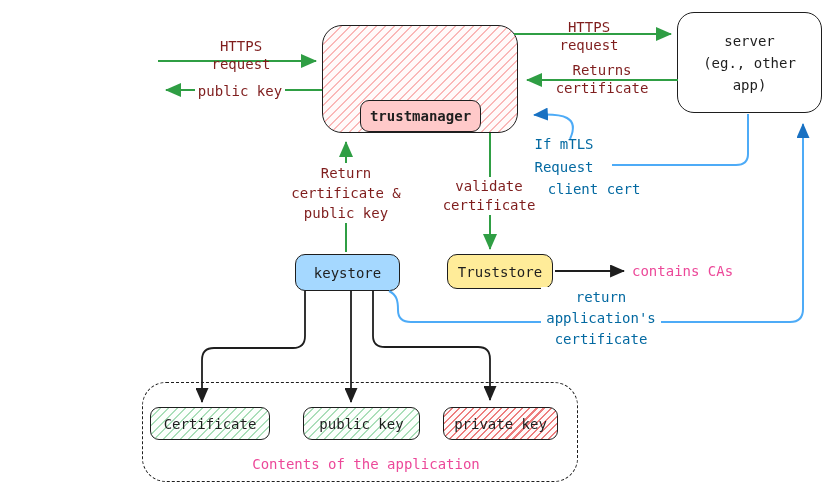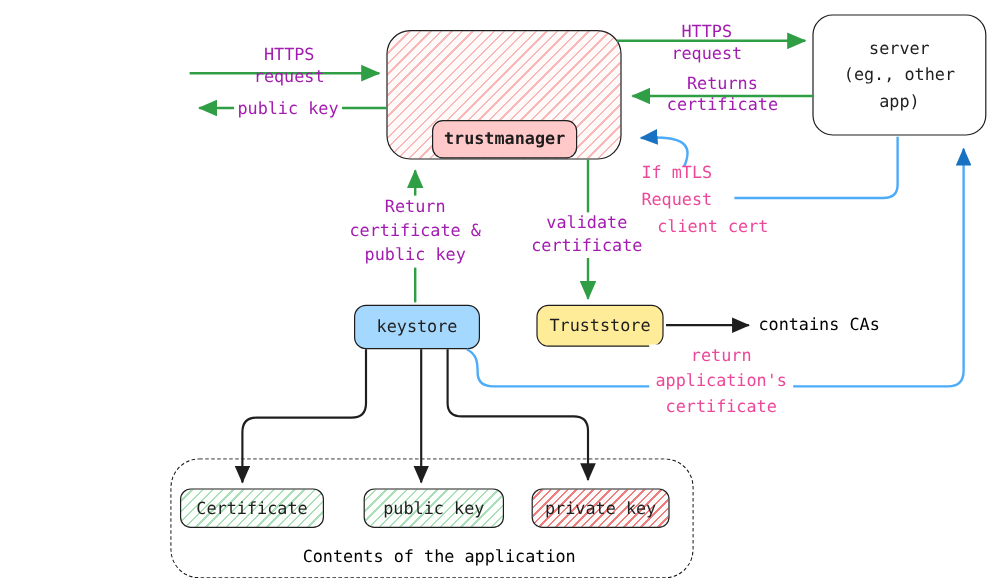--- a/index.html
+++ b/index.html
@@ -8,23 +8,23 @@
     font-family:"DejaVu Sans Mono","Liberation Mono",monospace;color:#1e1e1e;font-size:14px;
   }
   .wires{position:absolute;left:0;top:0;z-index:2;pointer-events:none;}
   .node{
     position:absolute;box-sizing:border-box;border:1.7px solid #1e1e1e;
     display:flex;align-items:center;justify-content:center;text-align:center;
     white-space:pre-line;z-index:1;background:#fff;
   }
   .label{position:absolute;white-space:pre-line;text-align:center;z-index:3;line-height:18px;}
   .label.bg{background:#ffffff;}
-  .green{color:#a21caf;}
-  .blue{color:#ec4899;}
-  .black{color:#000000;}
+  .green{color:#7f1d1d;}
+  .blue{color:#0369a1;}
+  .black{color:#ec4899;}
 
   .hatch-pink{background-color:#fffafa;
     background-image:repeating-linear-gradient(135deg, rgba(247,143,143,.62) 0px, rgba(247,143,143,.62) 1.4px, transparent 1.4px, transparent 6.2px);}
   .hatch-green{background-color:#fcfffc;
     background-image:repeating-linear-gradient(135deg, rgba(116,201,140,.6) 0px, rgba(116,201,140,.6) 1.4px, transparent 1.4px, transparent 6px);}
   .hatch-red{background-color:#fffafa;
     background-image:repeating-linear-gradient(135deg, rgba(231,84,84,.75) 0px, rgba(231,84,84,.75) 1.5px, transparent 1.5px, transparent 5px);}
 
   .n-client{left:12px;top:44px;width:143px;height:59px;border-radius:13px;line-height:26px;}
   .n-app{left:322px;top:25px;width:196px;height:108px;border-radius:20px;z-index:1;}

